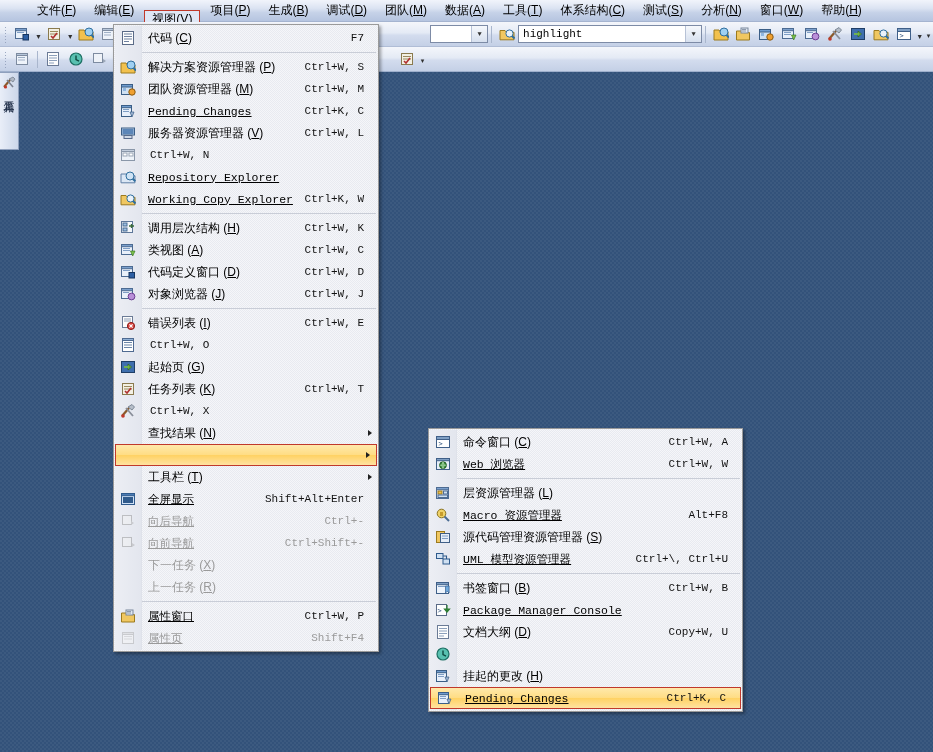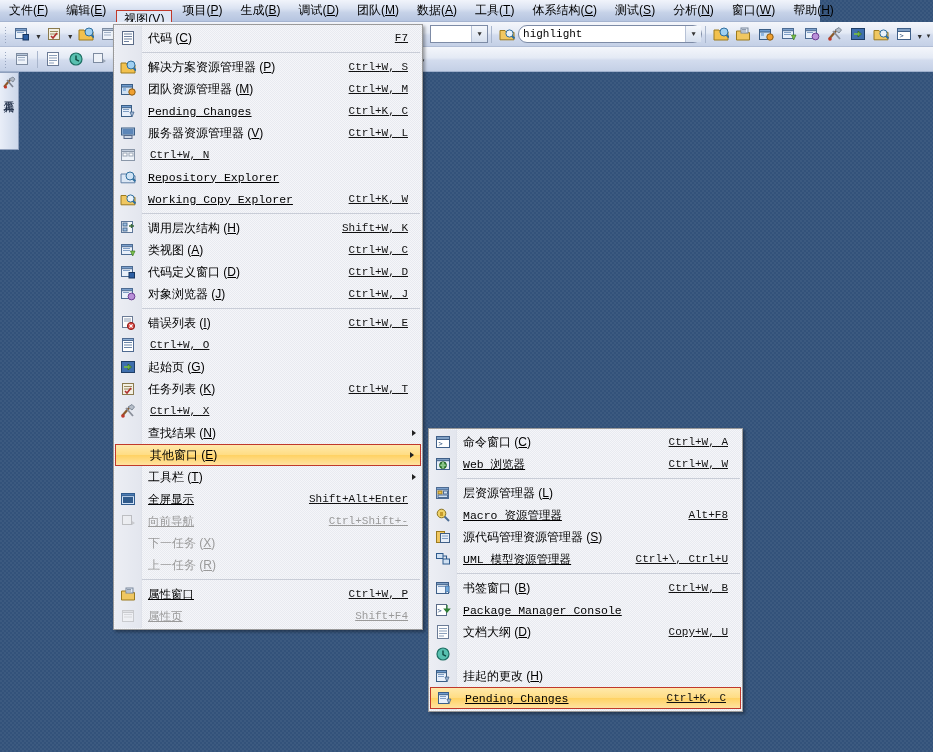--- a/index.html
+++ b/index.html
@@ -14,25 +14,26 @@
     position:absolute;left:0;top:0;width:933px;height:752px;
     background-color:#3c5a80;
     background-image:
       linear-gradient(45deg,#33527a 25%,transparent 25%,transparent 75%,#33527a 75%),
       linear-gradient(45deg,#33527a 25%,transparent 25%,transparent 75%,#33527a 75%);
     background-size:4px 4px;
     background-position:0 0,2px 2px;
   }
   
   #menubar{
-    position:absolute;left:0;top:0;width:820px;height:22px;
+    position:absolute;left:0;top:0;width:933px;height:22px;
     background:linear-gradient(to bottom,#f1f4fb 0%,#dbe3f2 40%,#c6d2e8 60%,#b6c5e0 100%);
     border-bottom:1px solid #a5b4d0;
     display:flex;align-items:center;
     box-sizing:border-box;
+    padding-left:28px;
   }
   .mb-item{
     padding:2px 8px;margin:0 1px;color:#000;white-space:nowrap;
     font-size:12px;line-height:15px;cursor:default;
   }
   .mb-item.active{
     border:1px solid #c0392b;
     background:#dfe7f5;
     padding:1px 7px;
     margin-top:17px;
@@ -119,21 +120,21 @@
     width:24px;min-width:24px;height:18px;display:flex;align-items:center;justify-content:center;
     position:relative;z-index:2;
   }
   .mi .lbl{
     margin-left:8px;flex:1;overflow:hidden;text-overflow:ellipsis;
     position:relative;z-index:2;
   }
   .mi .sc{
     margin-left:10px;margin-right:14px;color:#111;
     font-family:"Liberation Mono","DejaVu Sans Mono",monospace;font-size:11px;
-    position:relative;z-index:2;text-decoration:underline;
+    position:relative;z-index:2;
   }
   .mi .sub-arrow{
     position:absolute;right:6px;top:50%;transform:translateY(-50%);
     width:0;height:0;border-left:4px solid #202020;
     border-top:3.5px solid transparent;border-bottom:3.5px solid transparent;
     z-index:2;
   }
   .mi.disabled .lbl,.mi.disabled .sc{color:#9a9a9a;}
   .mi.disabled .ico{opacity:.45;filter:grayscale(1);}
   .mi.sel{
@@ -141,21 +142,21 @@
     border:1px solid #c0392b;
     height:22px;
     margin:0 1px;
   }
   .mi.sel .ico{background:transparent;}
   .msep{
     height:1px;margin:3px 2px 3px 28px;background:#c9cdd7;
   }
   .mono{font-family:"Liberation Mono","DejaVu Sans Mono",monospace;font-size:11.5px;letter-spacing:0px;text-decoration:underline;}
   
-  #menu-view{left:113px;top:24px;width:310px;}
+  #menu-view{left:113px;top:24px;width:266px;}
   
   #menu-other{left:428px;top:428px;width:315px;}
 </style>
 </head>
 <body>
 
 <div id="workspace"></div>
 
 <div id="menubar">
     <div class="mb-item"><span>文件</span><span>(<span class="mnem">F</span>)</span></div>
@@ -215,21 +216,21 @@
       <span class="cb-arrow">▼</span>
     </div>
     <div class="tb-sep"></div>
     <div class="tb-btn">
       <svg width="16" height="16" viewBox="0 0 16 16">
         <path d="M1 4.5 h5 l1.5 1.8 H15 v7.5 H1 Z" fill="#f0c761" stroke="#9c7a1e"></path>
         <circle cx="10.5" cy="7.5" r="3.6" fill="#e9f2fb" stroke="#2f6e9e"></circle>
         <path d="M13 10 l2.5 2.5" stroke="#2f6e9e" stroke-width="2"></path>
       </svg>
     </div>
-    <div class="combo" style="width: 185px; margin-left: 0; border-radius: 9px;">
+    <div class="combo" style="width: 185px; margin-left: 0;">
       <span>highlight</span>
       <span class="cb-arrow">▼</span>
     </div>
     <div class="tb-sep"></div>
     <div class="tb-btn">
       <svg width="16" height="16" viewBox="0 0 16 16">
         <path d="M1 4 h5 l1.5 2 H15 v8 H1 Z" fill="#f2c14e" stroke="#9c7a1e"></path>
         <circle cx="11" cy="6" r="4" fill="#9fd0f2" stroke="#2f6e9e"></circle>
         <path d="M13.5 9 l2.5 2.5" stroke="#2f6e9e" stroke-width="2"></path>
       </svg>
@@ -455,21 +456,21 @@
     <div class="mi">
       <span class="ico">
         <svg width="16" height="16" viewBox="0 0 16 16">
           <rect x="1.5" y="1.5" width="11" height="11" fill="#f4f7fb" stroke="#5e7799"></rect>
           <rect x="3" y="3" width="4" height="3" fill="#9dc0e4" stroke="#4b6c93"></rect>
           <rect x="3" y="8" width="4" height="3" fill="#9dc0e4" stroke="#4b6c93"></rect>
           <path d="M9 6 h5 M11.5 4 v4" stroke="#3a6a3a" stroke-width="1.3"></path>
         </svg>
       </span>
       <span class="lbl"><span>调用层次结构</span><span> (<span class="mnem">H</span>)</span></span>
-      <span class="sc">Shift+W, K</span>
+      <span class="sc">Ctrl+W, K</span>
     </div>
     <div class="mi">
       <span class="ico">
         <svg width="16" height="16" viewBox="0 0 16 16">
           <rect x="1.5" y="2.5" width="11" height="10" fill="#e9f0fa" stroke="#4d6b92"></rect>
           <rect x="1.5" y="2.5" width="11" height="2.2" fill="#7ba0cd" stroke="#4d6b92"></rect>
           <rect x="3" y="6" width="7" height="1" fill="#7f9ec5"></rect>
           <rect x="3" y="8" width="7" height="1" fill="#7f9ec5"></rect>
           <path d="M10.5 9 l4.5 0 l-2.3 5 z" fill="#7cc24b" stroke="#3d7a22" stroke-width=".7"></path>
         </svg>
@@ -560,38 +561,47 @@
       </span>
       <span class="sc">Ctrl+W, X</span>
     </div>
     <div class="mi">
       <span class="ico"></span>
       <span class="lbl"><span>查找结果</span><span> (<span class="mnem">N</span>)</span></span>
       <span class="sub-arrow"></span>
     </div>
     <div class="mi sel">
       <span class="ico"></span>
-      <span class="lbl"><span>其他窗口</span><span> (<span class="mnem">E</span>)</span></span>
       <span class="sub-arrow"></span>
     </div>
     <div class="mi">
       <span class="ico"></span>
       <span class="lbl"><span>工具栏</span><span> (<span class="mnem">T</span>)</span></span>
       <span class="sub-arrow"></span>
     </div>
     <div class="mi">
       <span class="ico">
         <svg width="16" height="16" viewBox="0 0 16 16">
           <rect x="1.5" y="2.5" width="13" height="11" fill="#cfe0f5" stroke="#2f5a8c"></rect>
           <rect x="1.5" y="2.5" width="13" height="2.2" fill="#4a7ab3" stroke="#2f5a8c"></rect>
           <rect x="3" y="6" width="10" height="6" fill="#2f5a8c"></rect>
         </svg>
       </span>
       <span class="lbl mono"><span>全屏显示</span></span>
       <span class="sc">Shift+Alt+Enter</span>
+    </div>
+    <div class="mi disabled">
+      <span class="ico">
+        <svg width="16" height="16" viewBox="0 0 16 16">
+          <rect x="2.5" y="2.5" width="9" height="9" fill="#eef2f8" stroke="#7d8ba0"></rect>
+          <path d="M11 12 l3 -2 l-3 -2 z" fill="#9aa6b6"></path>
+        </svg>
+      </span>
+      <span class="lbl mono"><span>向后导航</span></span>
+      <span class="sc">Ctrl+-</span>
     </div>
     <div class="mi disabled">
       <span class="ico">
         <svg width="16" height="16" viewBox="0 0 16 16">
           <rect x="2.5" y="2.5" width="9" height="9" fill="#eef2f8" stroke="#7d8ba0"></rect>
           <path d="M12 12 l3 -2 l-3 -2 z" fill="#9aa6b6"></path>
         </svg>
       </span>
       <span class="lbl mono"><span>向前导航</span></span>
       <span class="sc">Ctrl+Shift+-</span>

